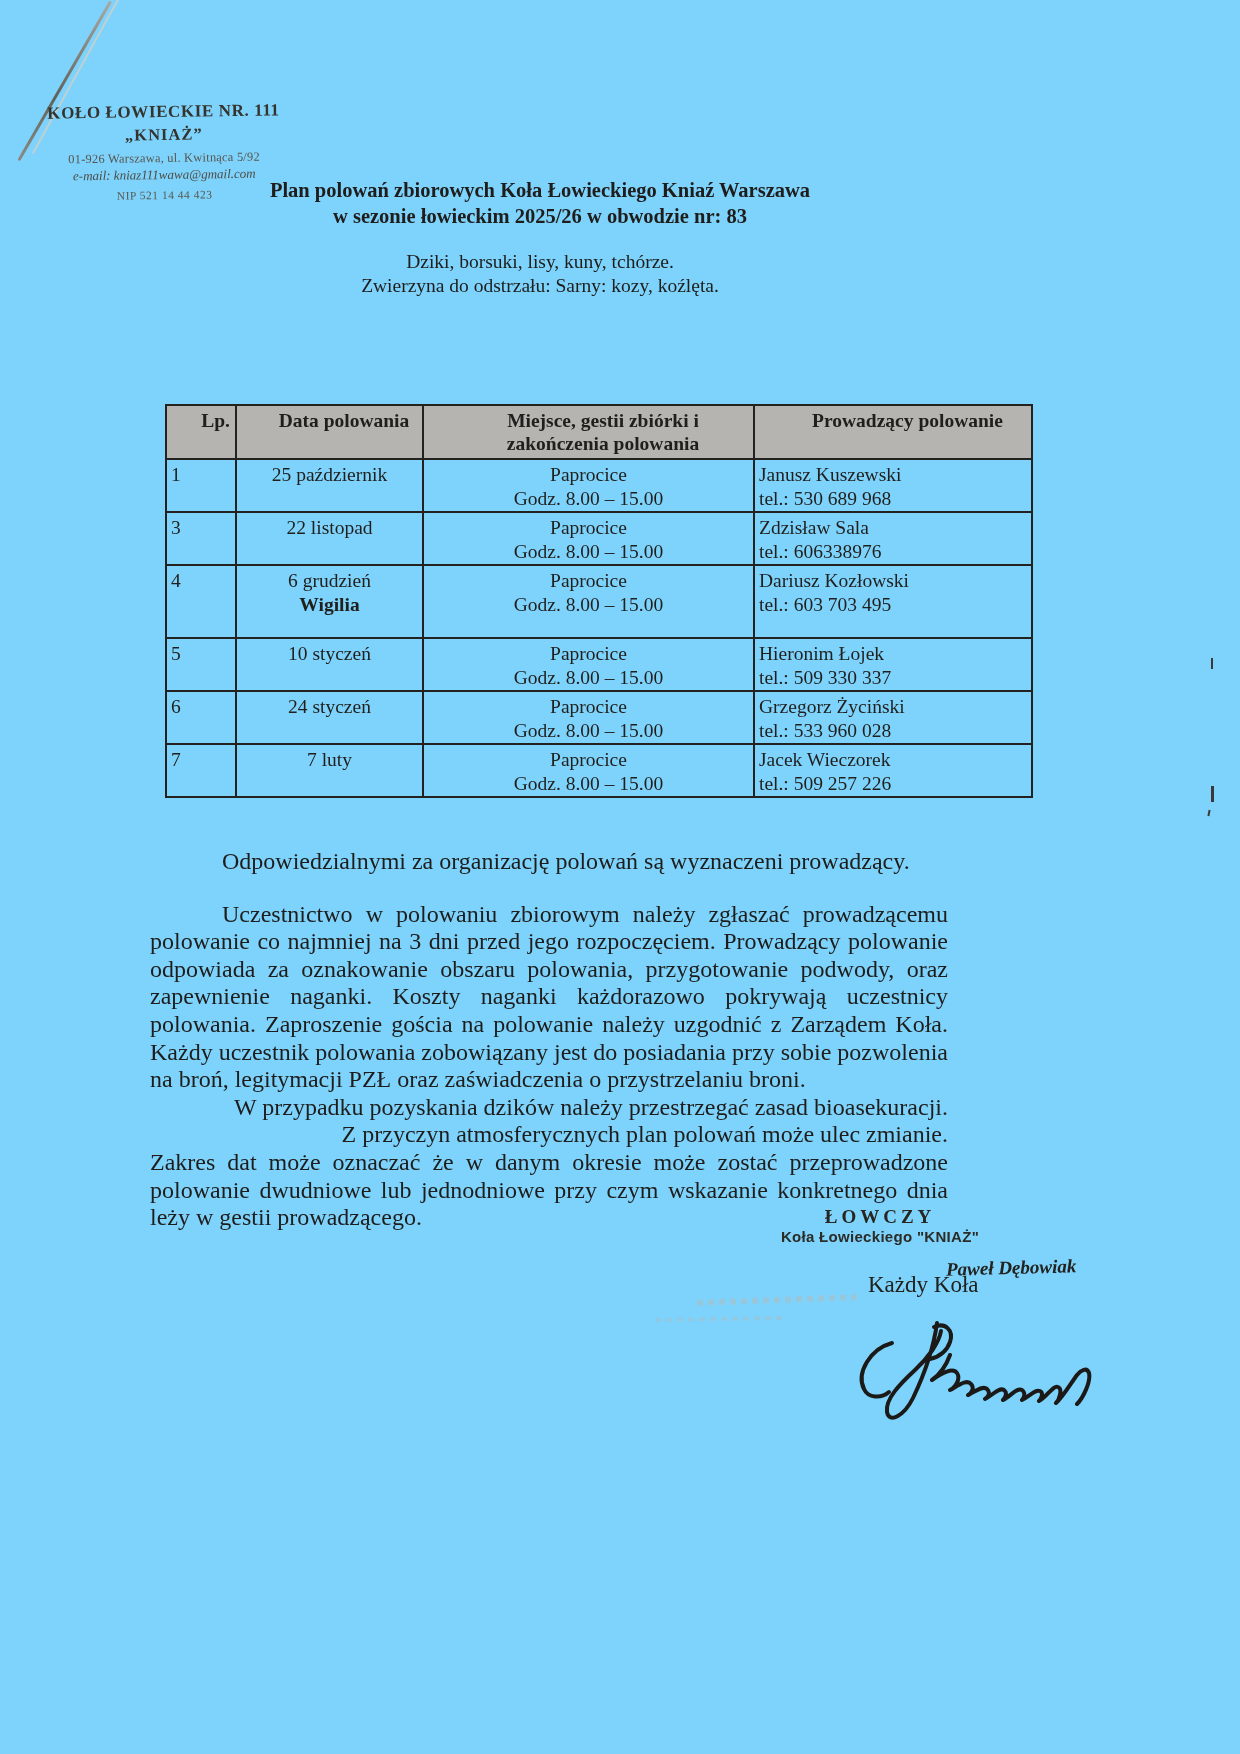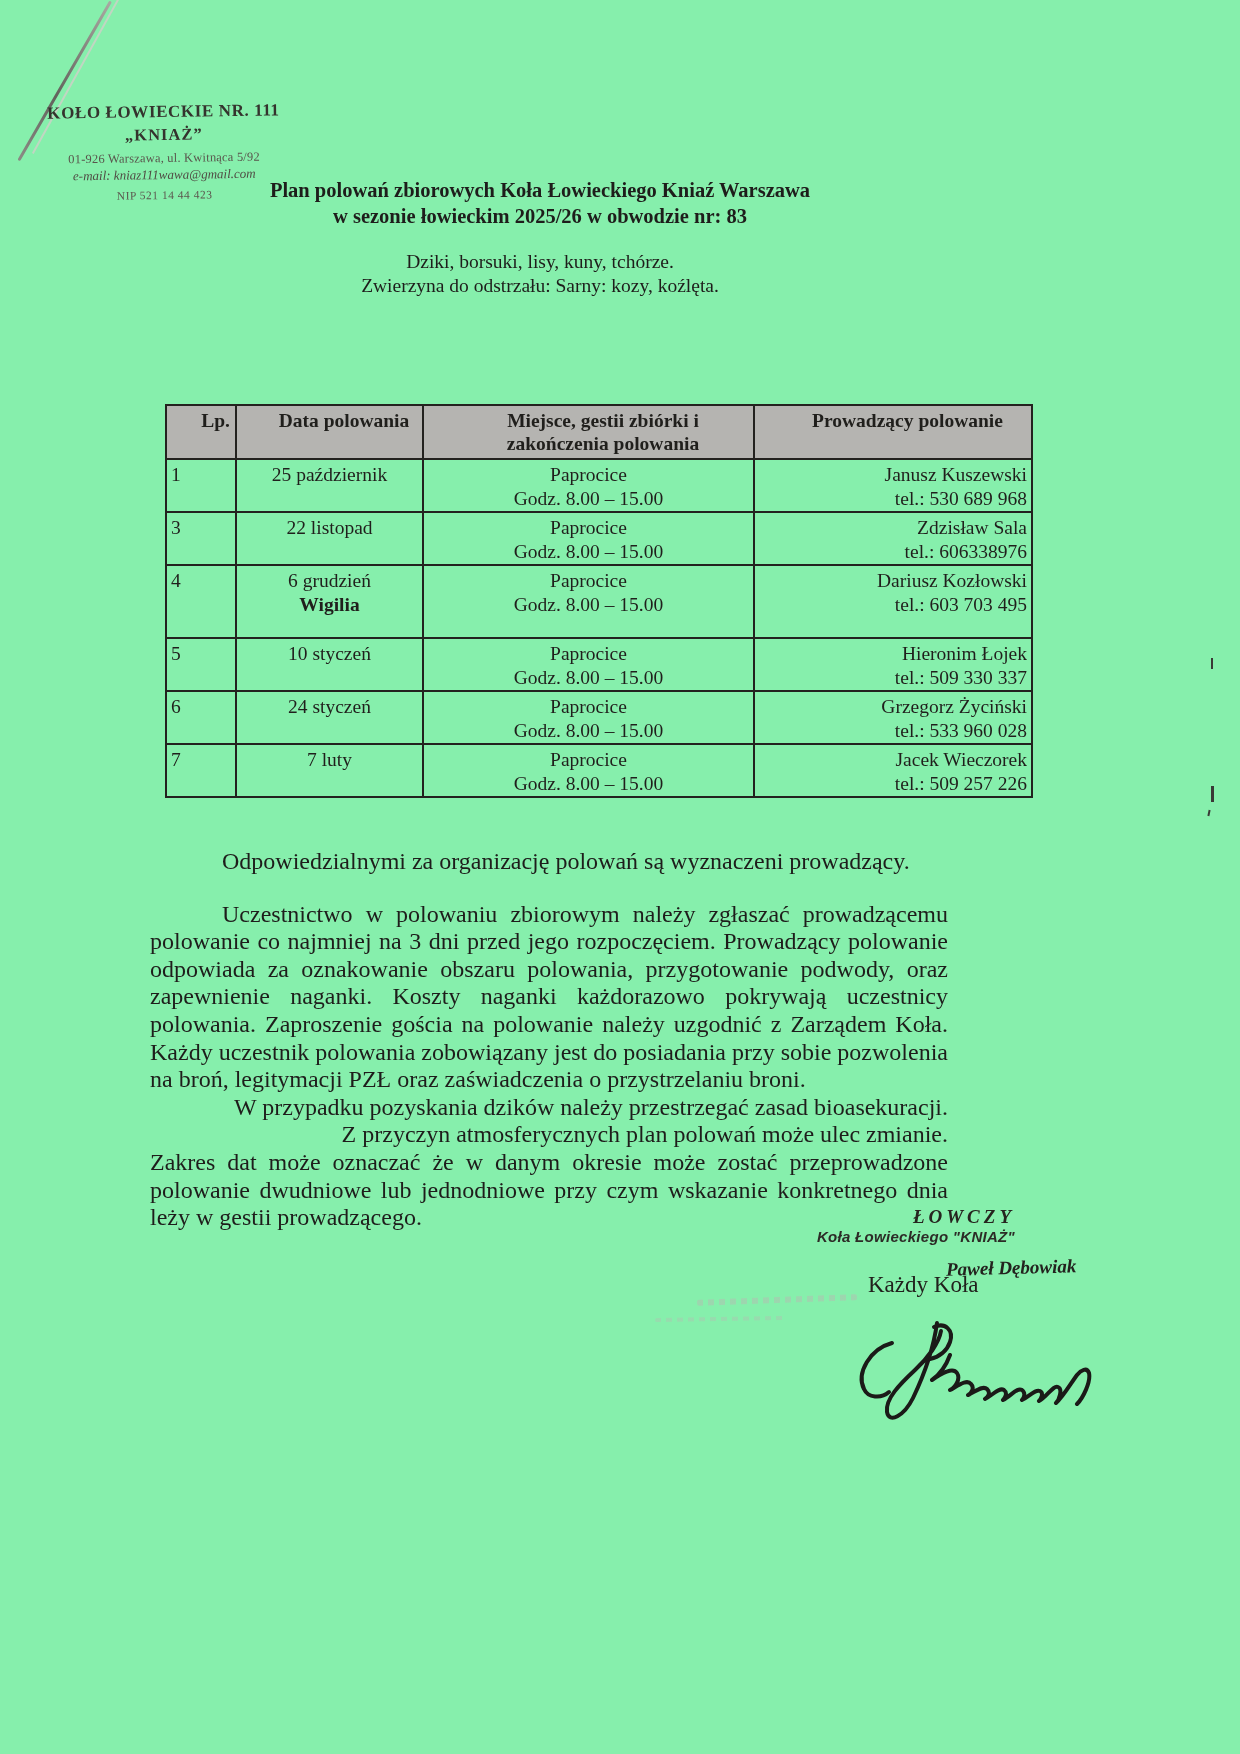--- a/index.html
+++ b/index.html
@@ -1,18 +1,18 @@
 <!DOCTYPE html>
 <html><head>
 <meta charset="utf-8">
 <style>
   html,body{margin:0;padding:0;background:#e8e8e6;}
   .page{
     position:relative;width:1240px;height:1754px;margin:0 auto;
-    background:#86efac;overflow:hidden;
+    background:#7dd3fc;overflow:hidden;
     font-family:"Liberation Serif","DejaVu Serif",serif;
     color:#1e1d1b;
   }
   
   .crease-a{position:absolute;left:112px;top:2px;width:184px;height:3px;
     background:linear-gradient(90deg,#a9a9a2,#62625c 60%,#8b8b85);
     transform:rotate(120deg);transform-origin:0 0;border-radius:2px;}
   .crease-b{position:absolute;left:119px;top:0px;width:176px;height:2px;
     background:#cfcfc8;transform:rotate(119deg);transform-origin:0 0;opacity:.8;}
   .tick{position:absolute;background:#3a3936;}
@@ -39,35 +39,35 @@
     font-size:19.5px;line-height:23.5px;}
   
   .tbl-wrap{position:absolute;left:165px;top:404px;}
   table.hunts{border-collapse:collapse;table-layout:fixed;width:866px;
     font-size:19.5px;color:#201f1c;}
   table.hunts th,table.hunts td{border:2px solid #23221f;vertical-align:top;
     padding:3px 4px 0 4px;line-height:24px;overflow:hidden;}
   table.hunts th{background:#b5b4b1;font-weight:bold;text-align:center;height:49px;line-height:23px;padding-left:33px;}
   td.c-lp{text-align:left;padding-left:16px;}
   td.c-date,td.c-place{text-align:center;}
-  td.c-leader{text-align:right;padding-left:8px;}
+  td.c-leader{text-align:left;padding-left:8px;}
   tr.r-norm{height:51px;}
   tr.r-tall{height:73px;}
   tr.r-last{height:48px;}
   .bold{font-weight:bold;}
   
   .bodytext{position:absolute;left:150px;top:848px;width:798px;
     font-size:24px;line-height:27.6px;}
   .bodytext p{margin:0;}
   .p-resp{text-indent:72px;margin-bottom:25px !important;}
   .p-main{text-indent:72px;text-align:justify;}
   .p-note{text-align:right;}
   .p-range{text-align:justify;}
   
-  .lowczy{position:absolute;left:745px;top:1206px;width:270px;text-align:right;color:#26251f;font-style:italic;}
+  .lowczy{position:absolute;left:745px;top:1206px;width:270px;text-align:center;color:#26251f;}
   .lowczy .role{font-size:19px;font-weight:bold;letter-spacing:4px;}
   .lowczy .role-sub{font-size:15px;margin-top:0px;letter-spacing:.3px;
     font-family:"Liberation Sans","DejaVu Sans",sans-serif;font-weight:bold;color:#2c2b26;}
   .board{position:absolute;left:868px;top:1272px;font-size:23px;color:#21201c;}
   .signer{position:absolute;left:946px;top:1257px;font-size:19px;font-weight:bold;
     font-style:italic;transform:rotate(-1.5deg);color:#23221e;white-space:nowrap;}
   .sig-svg{position:absolute;left:840px;top:1303px;}
 </style>
 </head>
 <body>

